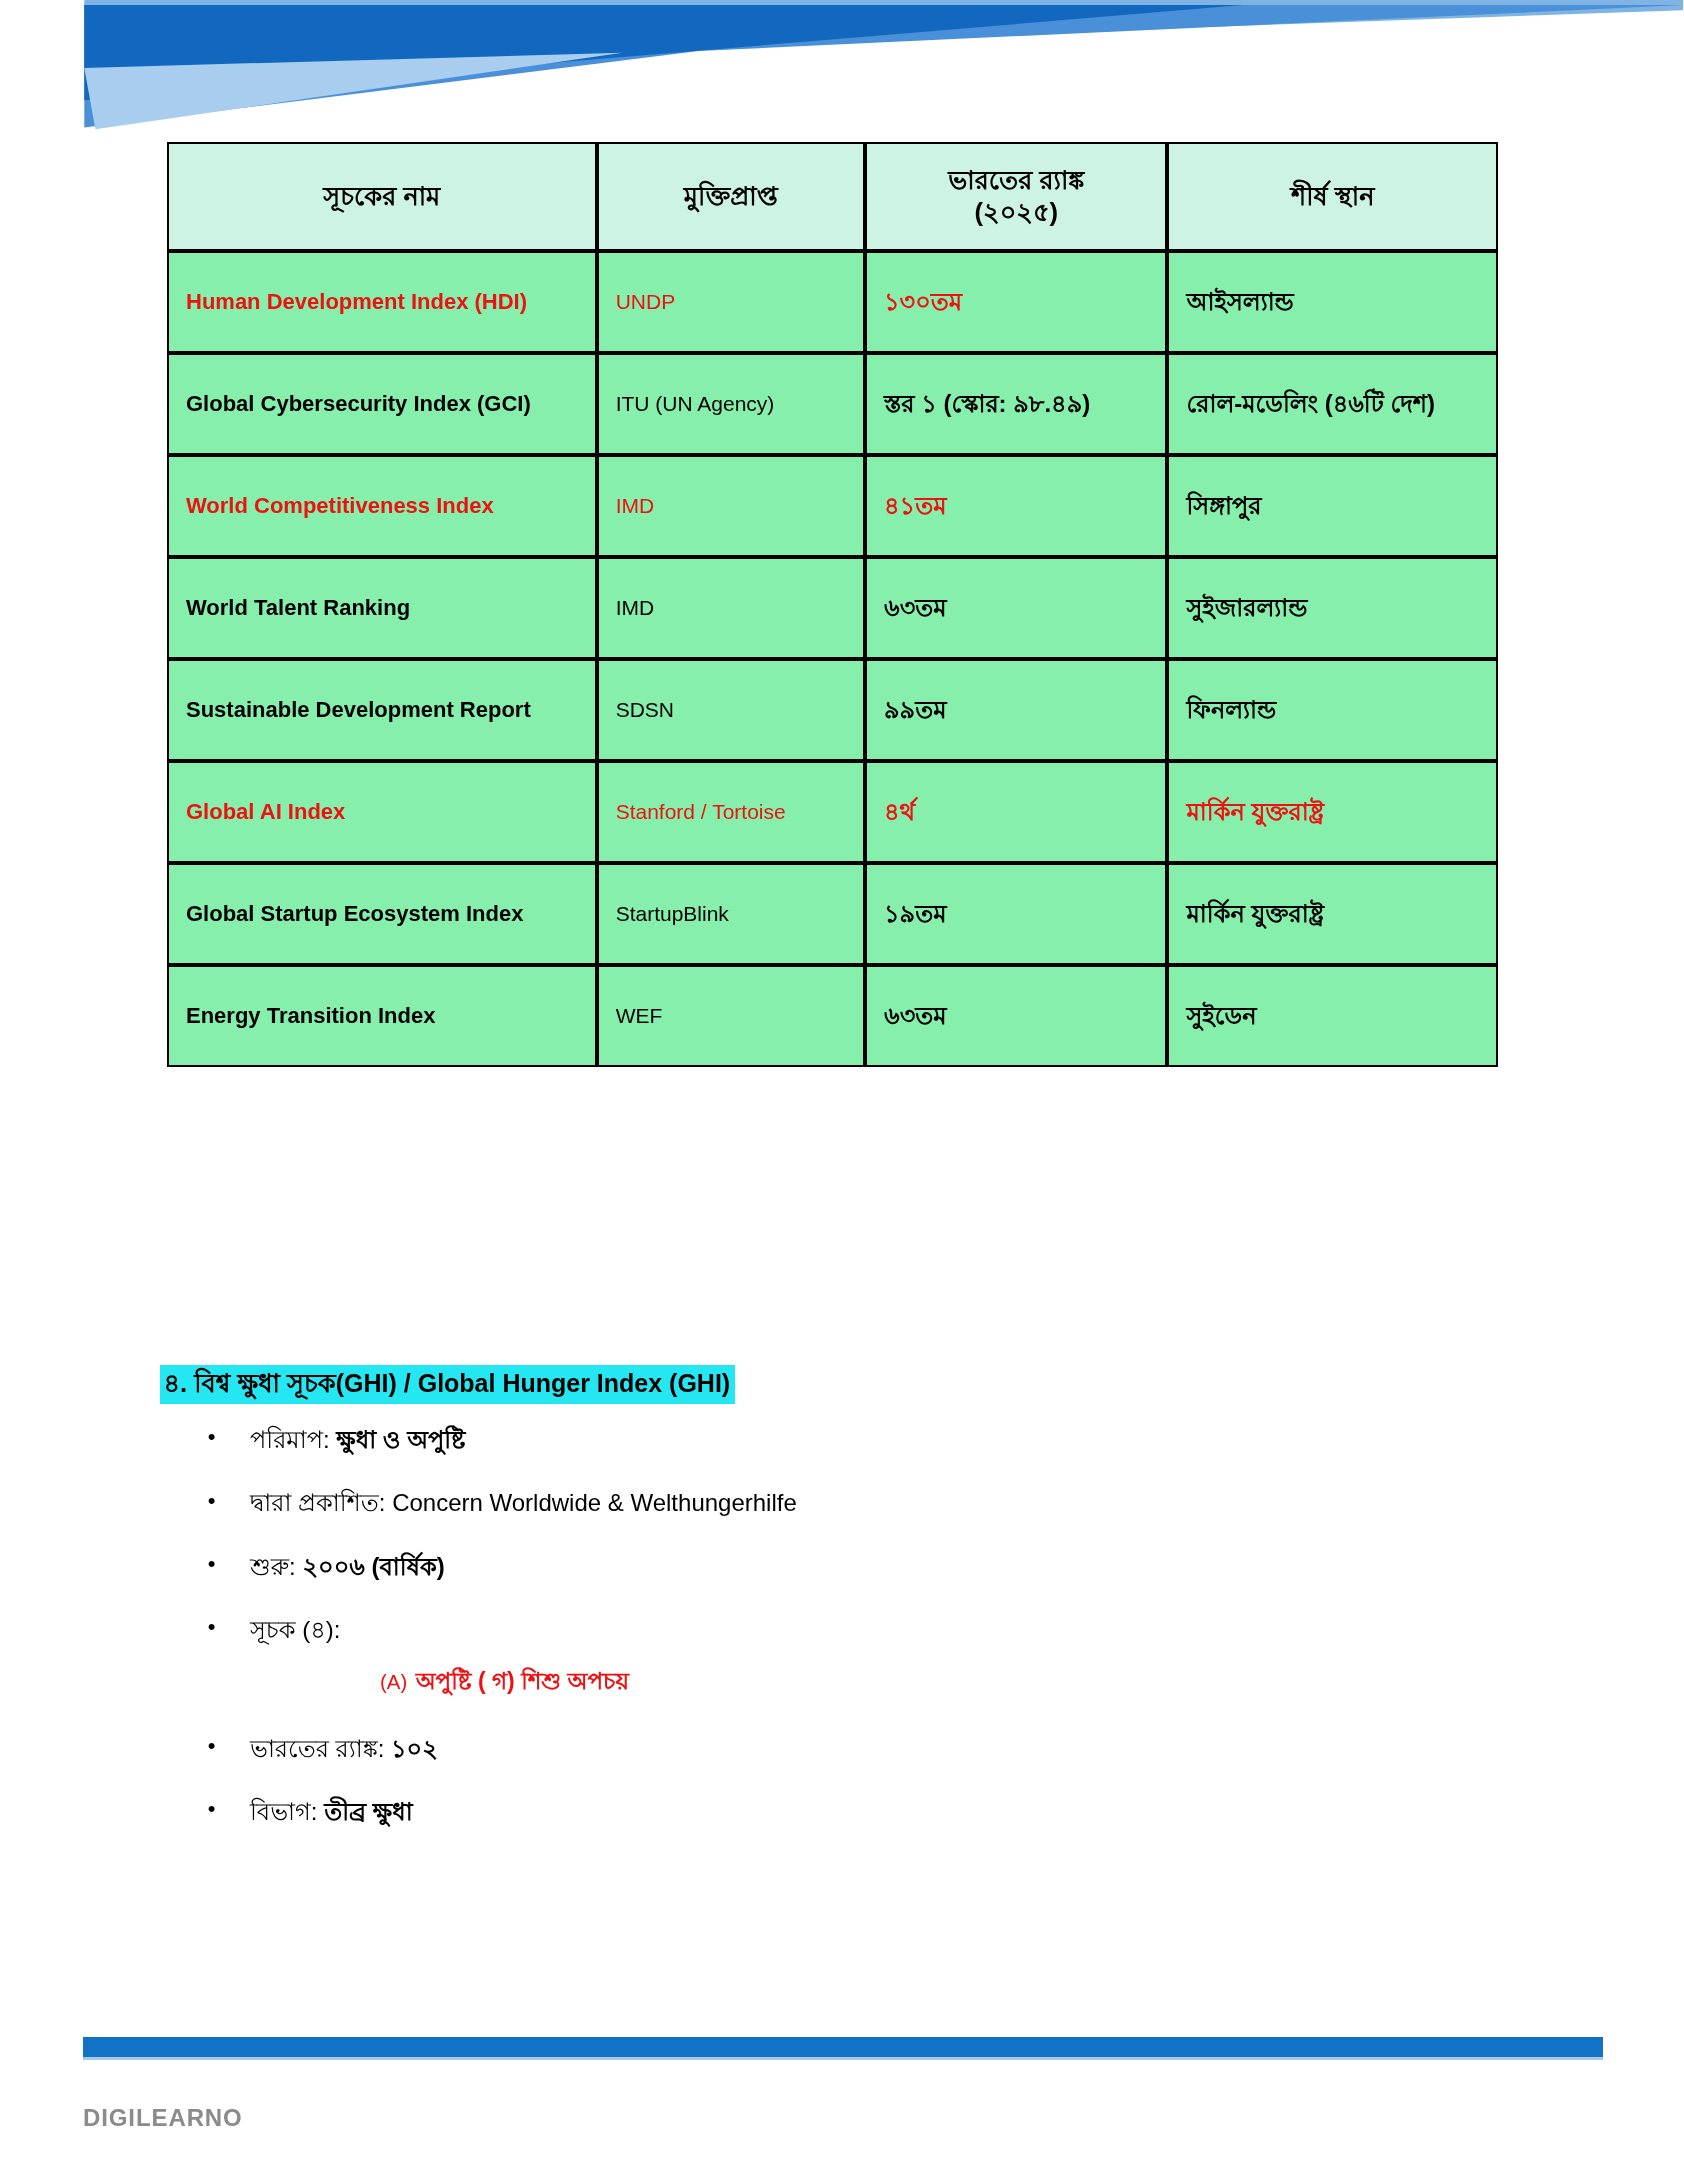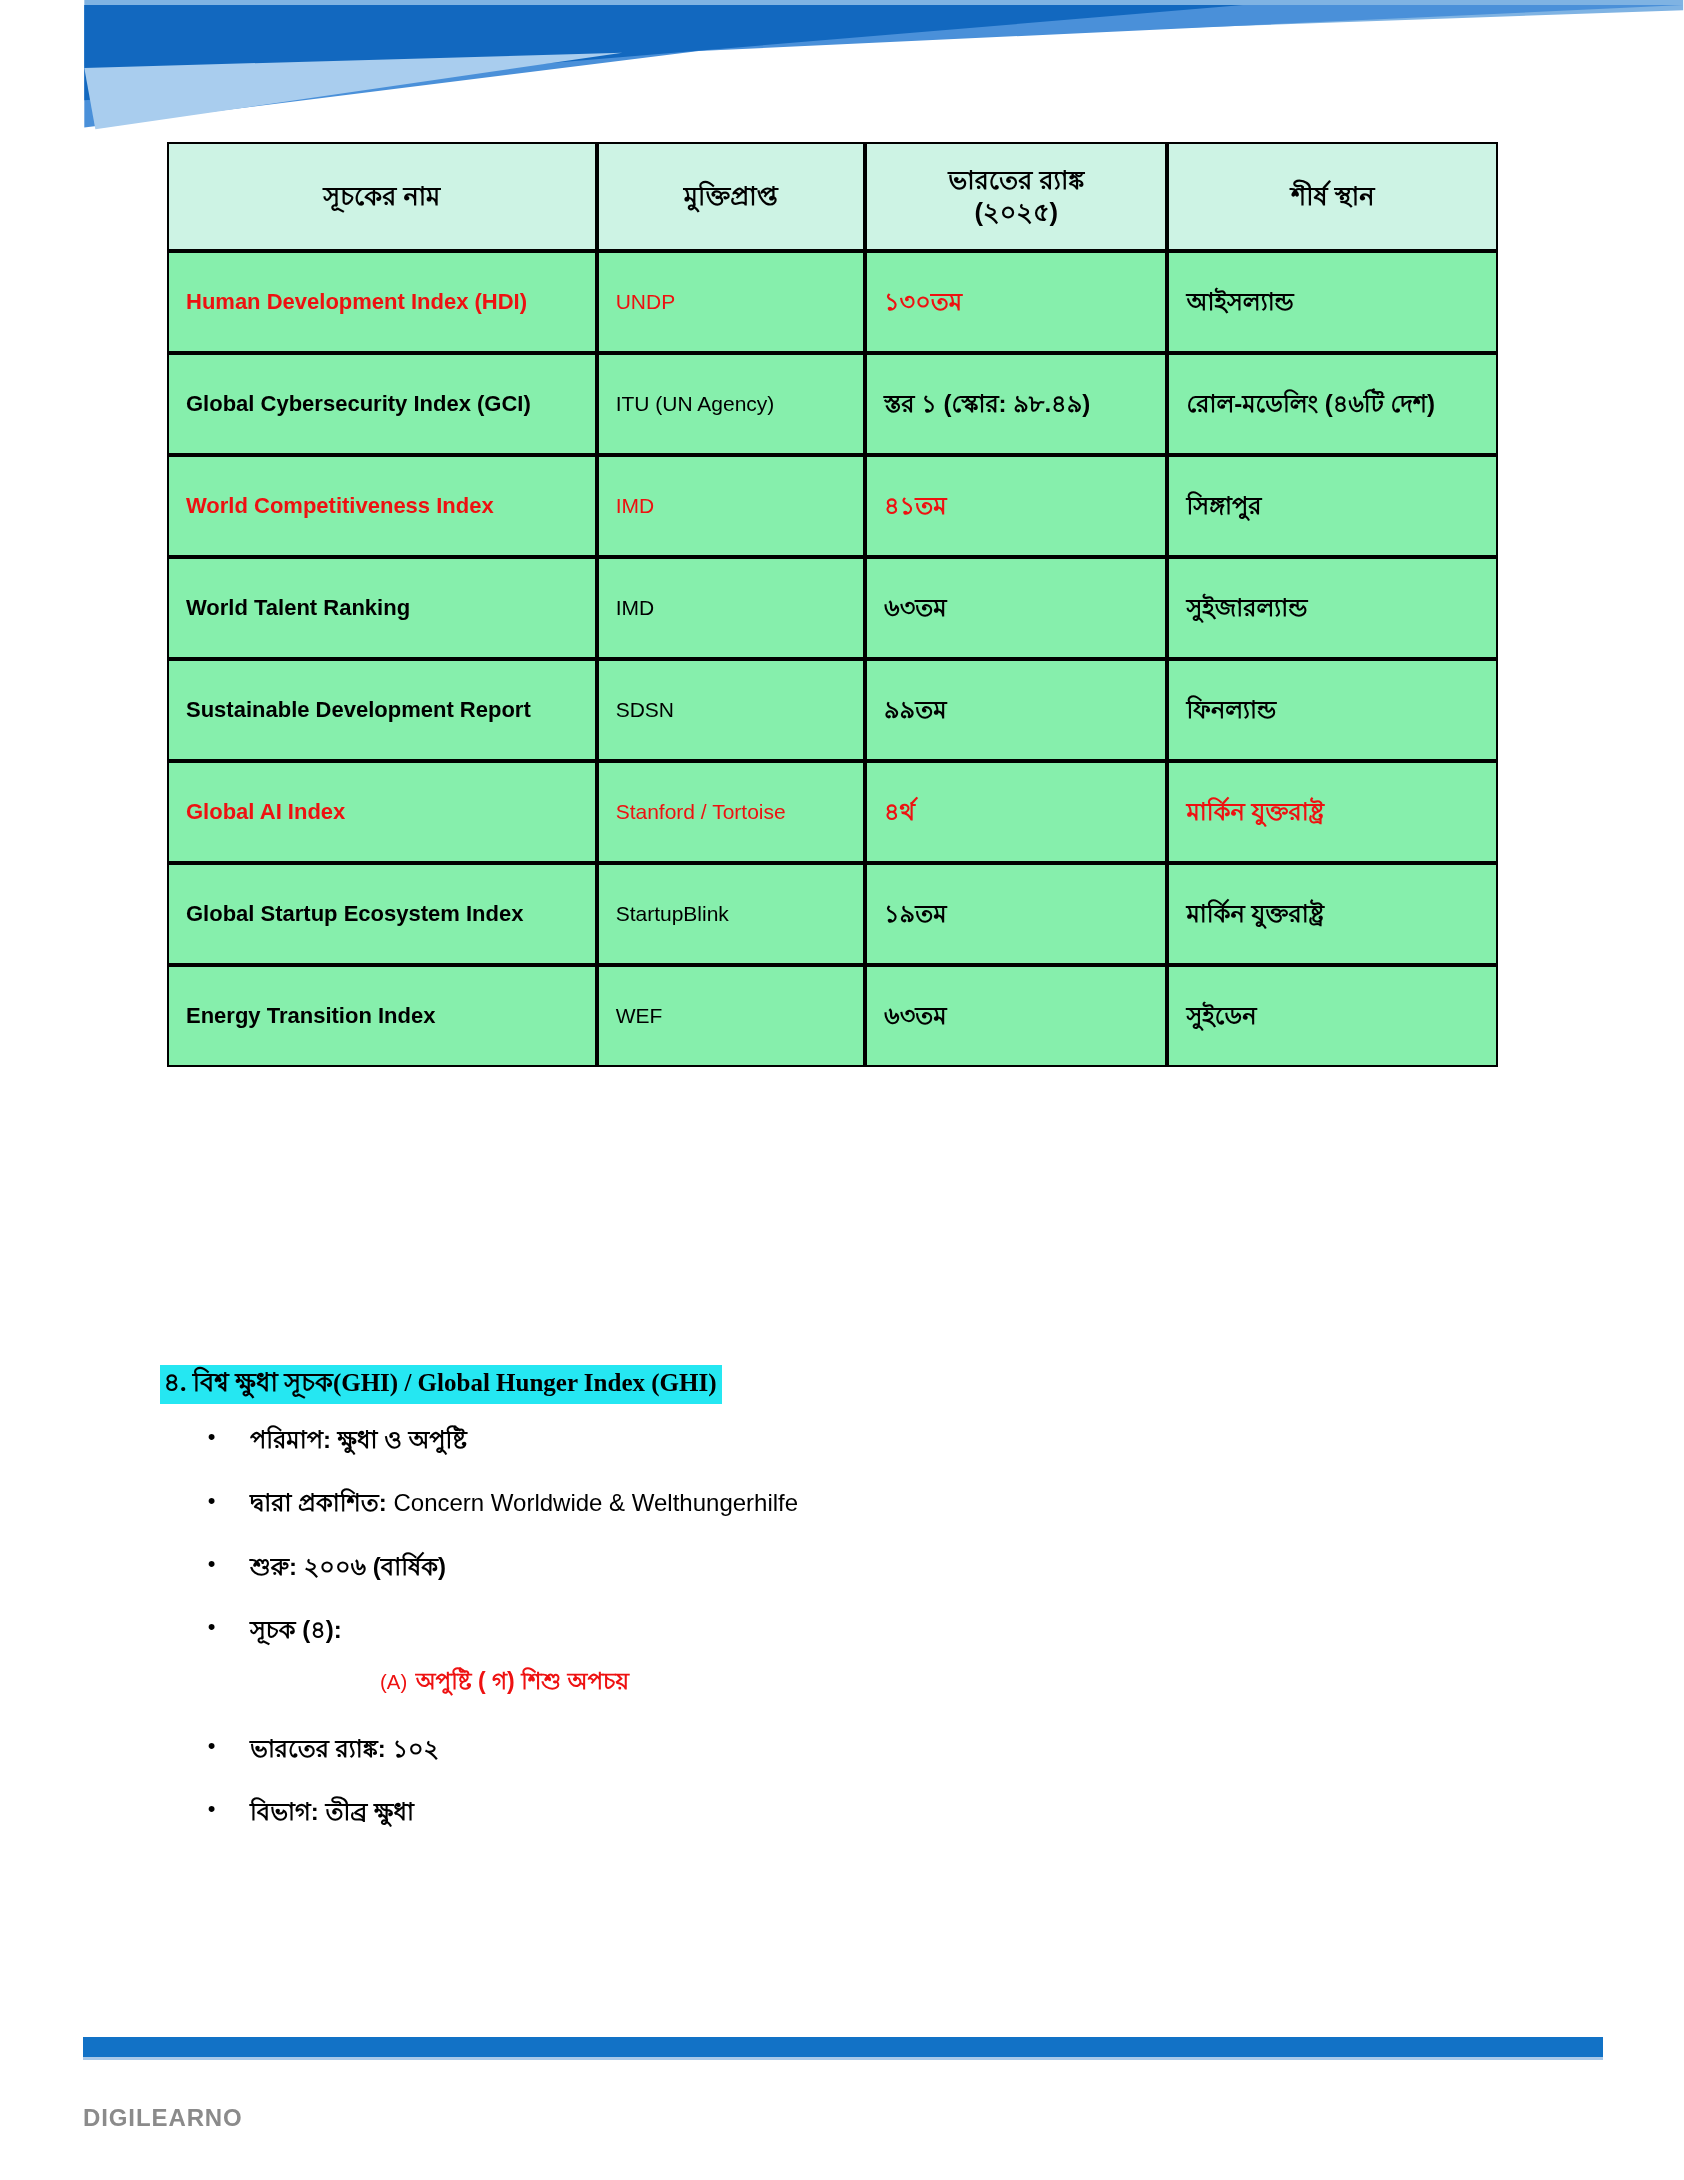--- a/index.html
+++ b/index.html
@@ -100,21 +100,20 @@
     position: absolute;
     left: 160px;
     top: 1365px;
     font-size: 25.6px;
     font-weight: bold;
     color: #000000;
     background: #25e7f2;
     padding: 3.4px 5.1px 5.1px 3.4px;
     line-height: 1.2;
     white-space: nowrap;
-    font-family: Liberation Serif, serif;
   }
   .section-heading .latin {
     font-size: 25px;
   }
 
   
   .bullet-list {
     position: absolute;
     left: 201px;
     top: 1424px;
@@ -133,21 +132,21 @@
   }
   .bullet-list > li::before {
     content: "\2022";
     position: absolute;
     left: 6.8px;
     top: -1.7px;
     font-size: 22px;
     color: #000000;
   }
   .bullet-list .lbl {
-    font-weight: bold;
+    font-weight: normal;
   }
   .bullet-list .val {
     font-weight: normal;
   }
   .bullet-list .val-bn {
     font-weight: bold;
   }
 
   
   .sub-list {

